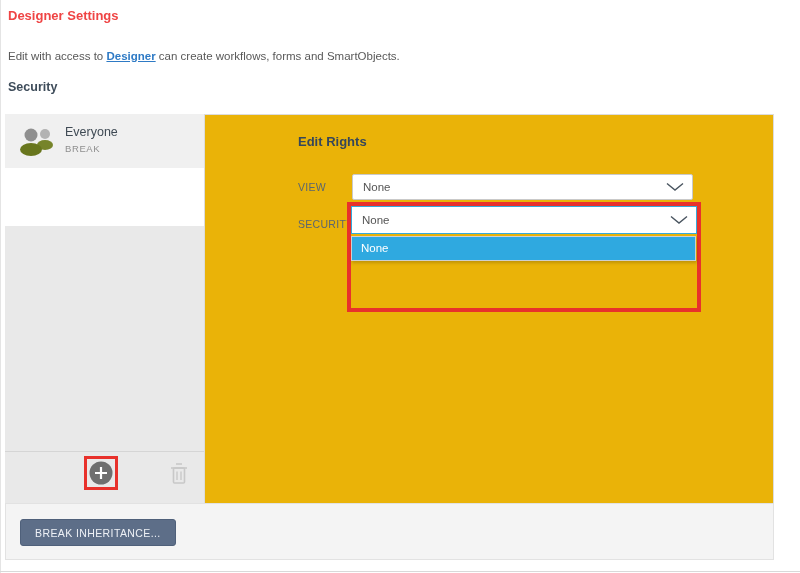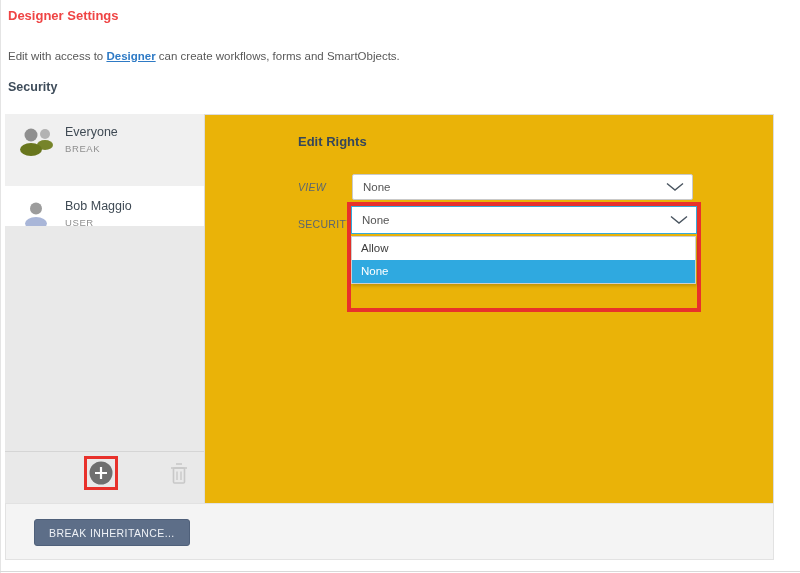--- a/index.html
+++ b/index.html
@@ -11,51 +11,51 @@
   .edge-bottom { position:absolute; left:0; top:571px; width:800px; height:1px; background:#d9d9d9; }
 
   .page-title { position:absolute; left:8px; top:8px; font-size:13px; font-weight:bold; color:#ef4444; }
   .description { position:absolute; left:8px; top:50px; font-size:11.5px; color:#595959; }
   .description a { color:#2e7ac5; font-weight:bold; text-decoration:underline; cursor:pointer; }
   .section-heading { position:absolute; left:8px; top:80px; font-size:12.5px; font-weight:bold; color:#3e4c5a; }
 
   .panel { position:absolute; left:5px; top:114px; width:769px; height:389px; display:flex; }
 
   .left-col { position:relative; width:200px; border-right:1px solid #dcdcdc; background:#fff; }
-  .list-item { position:relative; height:72px; width:199px; }
+  .list-item { position:relative; height:54px; width:199px; }
   .list-item.selected-role { background:#f0f0f0; margin-bottom:2px; }
   .list-item.row-user { background:#ffffff; }
   .item-icon { position:absolute; left:13px; top:11px; }
   .item-name { position:absolute; left:60px; top:11px; font-size:12.5px; color:#3f4a54; }
   .item-type { position:absolute; left:60px; top:29px; font-size:9.5px; letter-spacing:0.6px; color:#8f8f8f; }
   .list-empty { position:absolute; top:112px; bottom:52px; left:0; width:199px; background:#e9e9e9; }
   .icon-row { position:absolute; bottom:0; left:0; width:199px; height:52px; background:#e9e9e9; border-top:1px solid #d5d5d5; }
   .add-annotation { position:absolute; left:79px; top:4px; border:3px solid #e8312b; padding:2px; line-height:0; }
   .add-btn { width:24px; height:24px; border:none; background:transparent; padding:0; cursor:pointer; line-height:0; }
   .trash-btn { position:absolute; left:163px; top:9px; width:22px; height:26px; border:none; background:transparent; padding:0; cursor:pointer; line-height:0; }
 
   .right-col { position:relative; flex:1; background:#eab308; border-top:1px solid #dcdcdc; border-right:1px solid #dcdcdc; }
   .edit-heading { position:absolute; left:93px; top:19px; font-size:13px; font-weight:bold; color:#36475a; }
   .field-label { position:absolute; left:93px; font-size:10.5px; color:#5b6670; letter-spacing:0.3px; }
-  .label-view { top:66px;font-style:italic; }
+  .label-view { top:66px; }
   .label-security { top:103px; }
 
   .select-box { position:relative; background:#fff; border:1px solid #c9c9c9; border-radius:2px; cursor:pointer; }
   .select-view { position:absolute; left:147px; top:59px; width:341px; height:26px; }
   .select-value { position:absolute; left:10px; top:50%; transform:translateY(-50%); font-size:11.5px; color:#555; }
   .chev { position:absolute; right:8px; top:50%; transform:translateY(-50%); line-height:0; }
 
   .red-box { position:absolute; left:142px; top:87px; width:354px; height:110px; border:4px solid #e8312b; }
   .select-security { position:relative; width:100%; height:28px; background:#fff; border:1px solid #35aadc; cursor:pointer; }
   .dropdown { margin-top:2px; width:345px; background:#fff; border:1px solid #cfcfcf; box-shadow:1px 2px 3px rgba(0,0,0,0.18); }
   .option { height:23px; line-height:23px; padding-left:9px; font-size:11.5px; color:#3c3c3c; cursor:pointer; background:#fff; }
   .option.selected { background:#2fa9e0; color:#fff; }
 
   .footer { position:absolute; left:5px; top:503px; width:769px; height:57px; background:#f4f4f4; border:1px solid #e2e2e2; }
-  .break-btn { position:absolute; left:28px; top:15px; height:27px; padding:0 14px; background:#5d6e88; border:1px solid #4f607a; border-radius:3px; color:#eef1f6; font-size:10.5px; letter-spacing:0.4px; font-family:inherit; cursor:pointer; }
+  .break-btn { position:absolute; left:14px; top:15px; height:27px; padding:0 14px; background:#5d6e88; border:1px solid #4f607a; border-radius:3px; color:#eef1f6; font-size:10.5px; letter-spacing:0.4px; font-family:inherit; cursor:pointer; }
 </style>
 </head>
 <body>
 
 <div id="screen">
   <div class="edge-left"></div>
   <div class="edge-bottom"></div>
 
   <div class="page-title">Designer Settings</div>
 
@@ -73,30 +73,20 @@
             <ellipse cx="27" cy="20" rx="8" ry="5" fill="#76842a"></ellipse>
             <circle cx="27" cy="9" r="5" fill="#b3b3b3"></circle>
             <ellipse cx="13" cy="24.5" rx="11" ry="6.5" fill="#68761d"></ellipse>
             <circle cx="13" cy="10" r="6.5" fill="#8f8f8f"></circle>
           </svg>
         </span>
         <span class="item-name">Everyone</span>
         <span class="item-type">BREAK</span>
       </div>
 
-      <div class="list-item row-user">
-        <span class="item-icon">
-          <svg width="38" height="32" viewBox="0 0 38 32">
-            <ellipse cx="18" cy="24.5" rx="11" ry="6.5" fill="#a9b6d8"></ellipse>
-            <circle cx="18" cy="9.5" r="6" fill="#9c9c9c"></circle>
-          </svg>
-        </span>
-        <span class="item-name">Bob Maggio</span>
-        <span class="item-type">USER</span>
-      </div>
 
       <div class="list-empty"></div>
 
       <div class="icon-row">
         <div class="add-annotation">
           <button class="add-btn">
             <span>
               <svg width="24" height="24" viewBox="0 0 24 24">
                 <circle cx="12" cy="12" r="11.5" fill="#6f6f6f"></circle>
                 <path d="M12 6 v12 M6 12 h12" stroke="#ffffff" stroke-width="2.2" fill="none"></path>
@@ -135,21 +125,20 @@
       <div class="red-box">
         <div class="select-security">
           <span class="select-value">None</span>
           <span class="chev">
             <svg width="18" height="9" viewBox="0 0 18 9">
                 <polyline points="1,1 9,7.5 17,1" fill="none" stroke="#4a5560" stroke-width="1.4"></polyline>
               </svg>
           </span>
         </div>
         <div class="dropdown">
-          <div class="option">Allow</div>
           <div class="option selected">None</div>
         </div>
       </div>
     </div>
   </div>
 
   <div class="footer">
     <button class="break-btn">BREAK INHERITANCE...</button>
   </div>
 </div>

